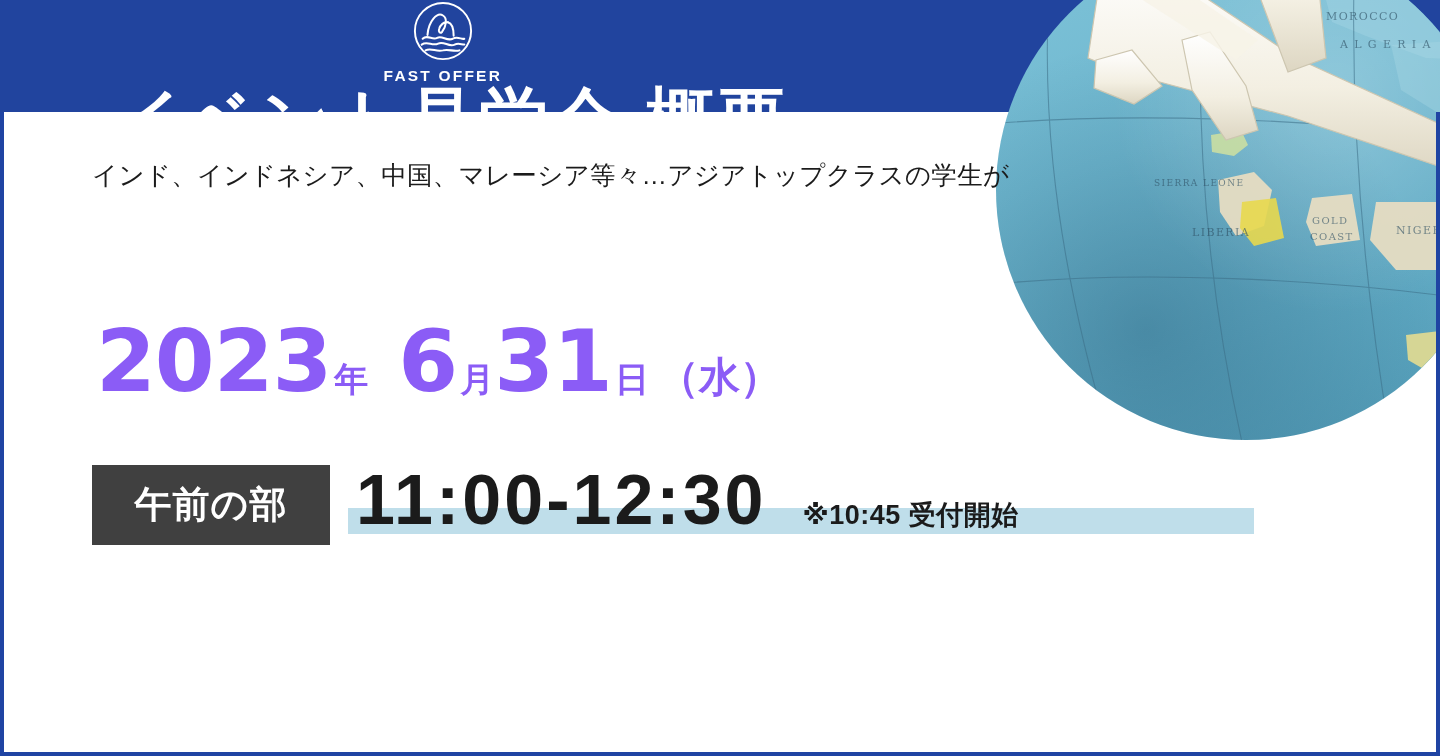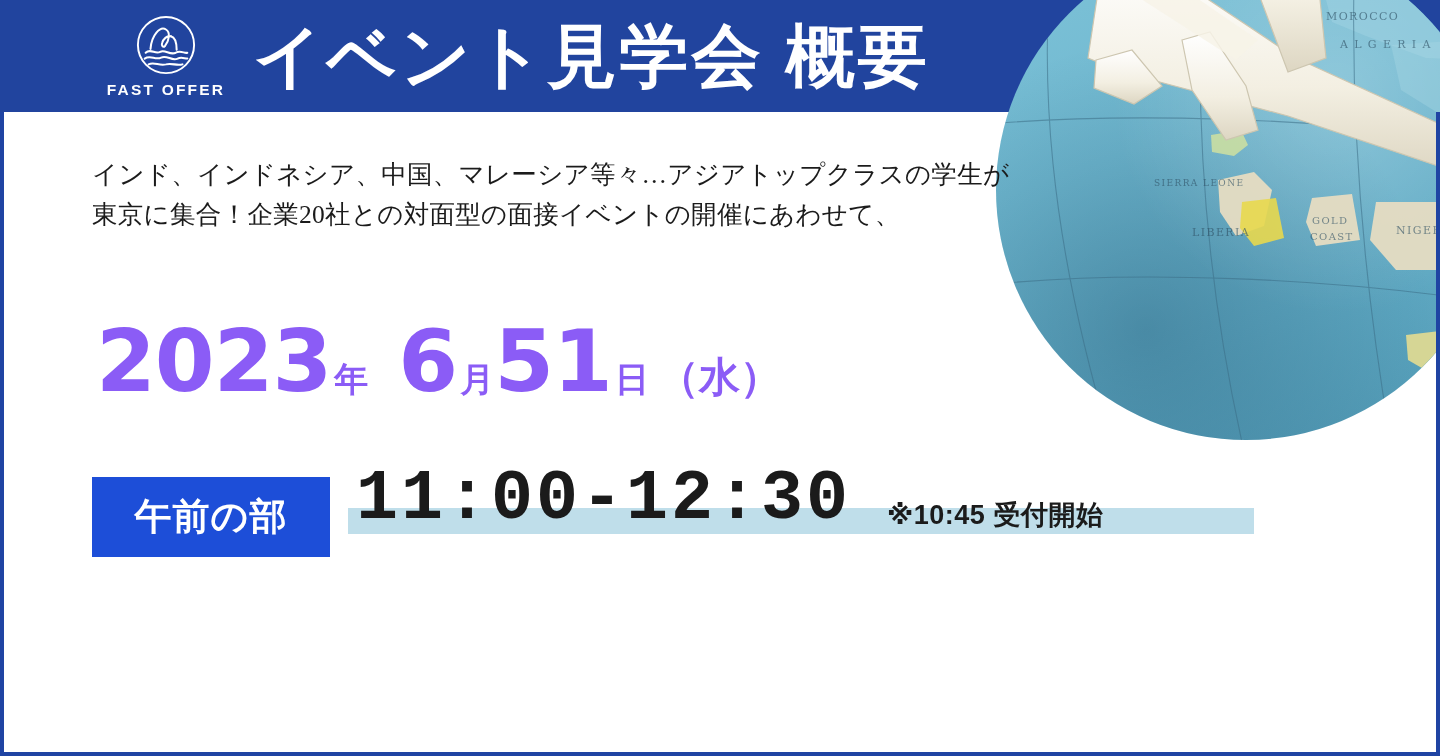--- a/index.html
+++ b/index.html
@@ -49,20 +49,21 @@
     z-index: 3;
   }
   .header-inner {
     position: absolute;
     left: 0;
     top: 0;
     display: flex;
     align-items: center;
     height: 112px;
     padding-left: 96px;
+    flex-direction: column;
   }
 
   .logo-block {
     display: flex;
     flex-direction: column;
     align-items: center;
     justify-content: center;
     width: 140px;
   }
   .logo-mark {
@@ -121,21 +122,21 @@
   .lead {
     position: absolute;
     left: 92px;
     top: 155px;
     width: 880px;
     color: #1b1b1b;
     font-size: 25.5px;
     line-height: 1.58;
     letter-spacing: 0.3px;
     z-index: 6;
-    font-family: Liberation Serif, serif;
+    font-family: Liberation Sans, sans-serif;
   }
   .lead div { white-space: nowrap; }
 
   
   .date-line {
     position: absolute;
     left: 96px;
     top: 318px;
     display: flex;
     align-items: baseline;
@@ -174,32 +175,31 @@
     align-items: flex-start;
     z-index: 6;
     white-space: nowrap;
   }
   .session-1 { top: 465px; }
   .session-2 { top: 587px; }
 
   .badge {
     width: 238px;
     height: 80px;
-    background: #1d4ed8;
+    background: #404040;
     color: #ffffff;
     font-size: 37px;
     font-weight: 700;
     letter-spacing: 1px;
     display: flex;
     align-items: center;
     justify-content: center;
     box-sizing: border-box;
     flex: 0 0 auto;
     font-family: "Liberation Sans", "DejaVu Sans", sans-serif;
-    margin-top: 12px;
   }
 
   .time-group {
     position: relative;
     display: flex;
     align-items: flex-end;
     margin-left: 18px;
     padding-right: 4px;
   }
   .time-hl {
@@ -214,21 +214,21 @@
   .time-2 .time-hl { width: 906px; }
 
   .time-text {
     position: relative;
     z-index: 1;
     color: #1b1b1b;
     font-size: 70px;
     font-weight: 700;
     line-height: 1;
     letter-spacing: 3px;
-    font-family: Liberation Mono, monospace;
+    font-family: Liberation Sans, sans-serif;
     padding-left: 8px;
   }
   .time-note {
     position: relative;
     z-index: 1;
     color: #1b1b1b;
     font-size: 27px;
     font-weight: 700;
     line-height: 1;
     letter-spacing: 0.5px;
@@ -320,30 +320,29 @@
         <div class="logo-word">FAST OFFER</div>
       </div>
       <div class="header-title">イベント見学会 概要</div>
     </div>
   </div>
 
   <div class="frame"></div>
 
   <div class="lead">
     <div>インド、インドネシア、中国、マレーシア等々…アジアトップクラスの学生が</div>
-    <div>東京に集合！企業20社との対面型の面接イベントの開催にあわせて、</div>
   </div>
 
   <div class="date-line">
     <span class="date-num">2023</span>
     <span class="date-unit">年</span>
     <span class="date-gap"></span>
     <span class="date-num">6</span>
     <span class="date-unit">月</span>
-    <span class="date-num">51</span>
+    <span class="date-num">31</span>
     <span class="date-unit">日</span>
     <span class="date-dow">（水）</span>
   </div>
 
   <div class="session session-1">
     <div class="badge">午前の部</div>
     <div class="time-group time-1">
       <div class="time-hl"></div>
       <div class="time-text">11:00-12:30</div>
       <div class="time-note">※10:45 受付開始</div>

